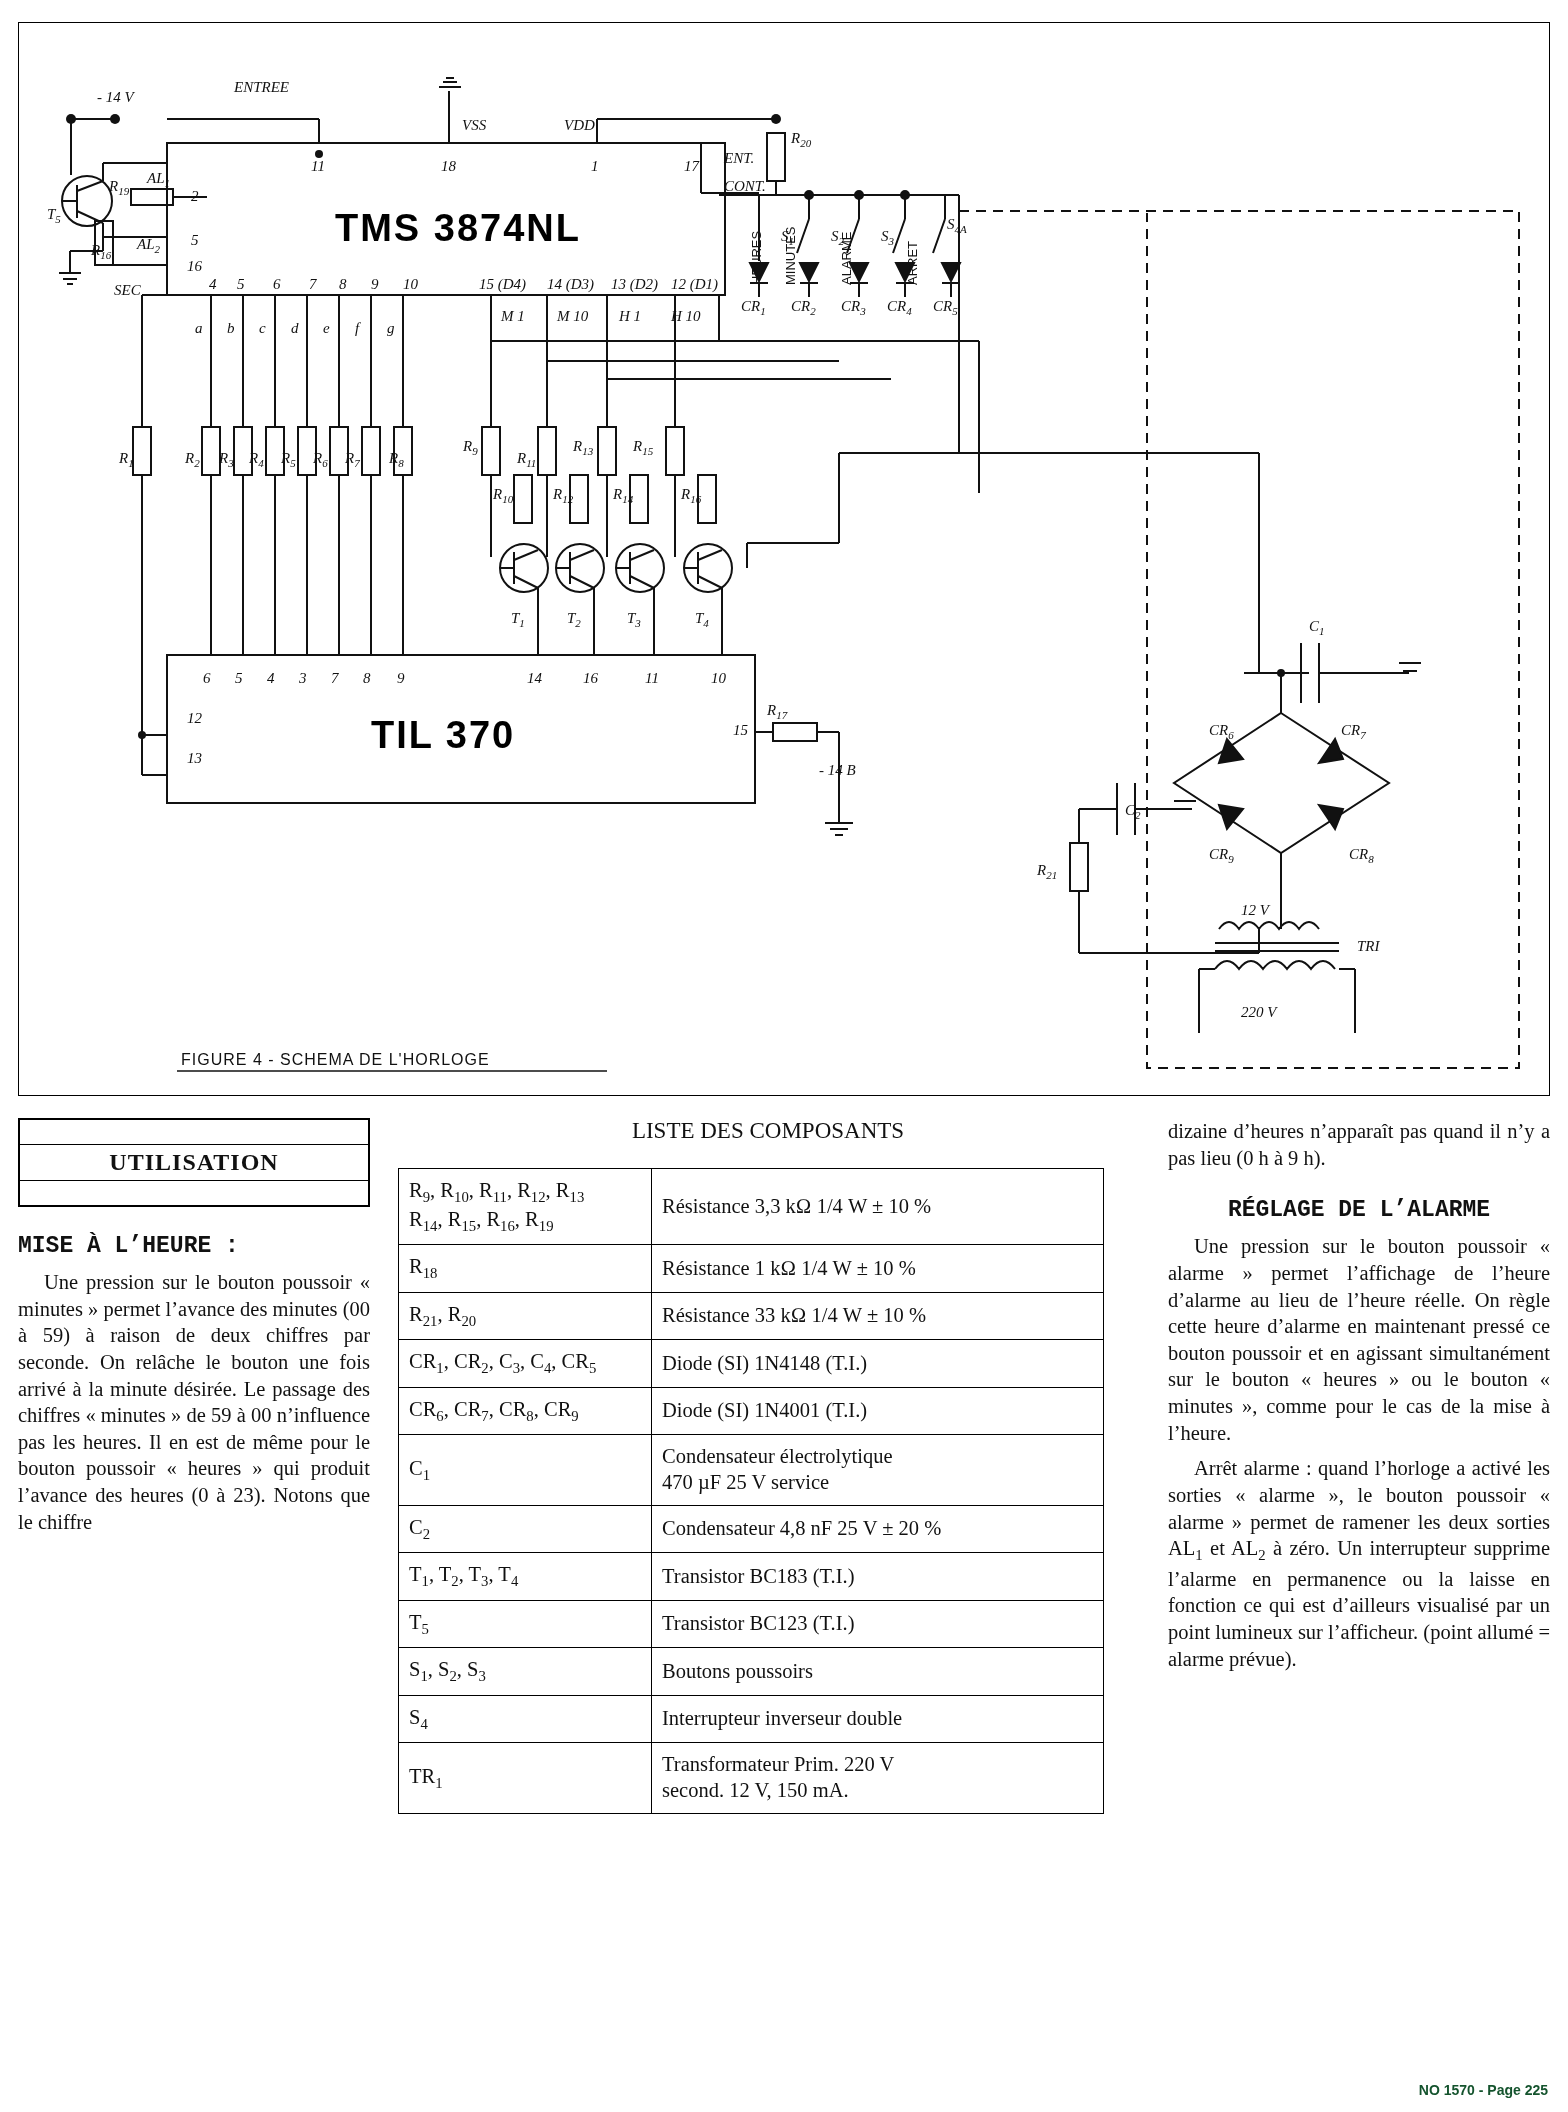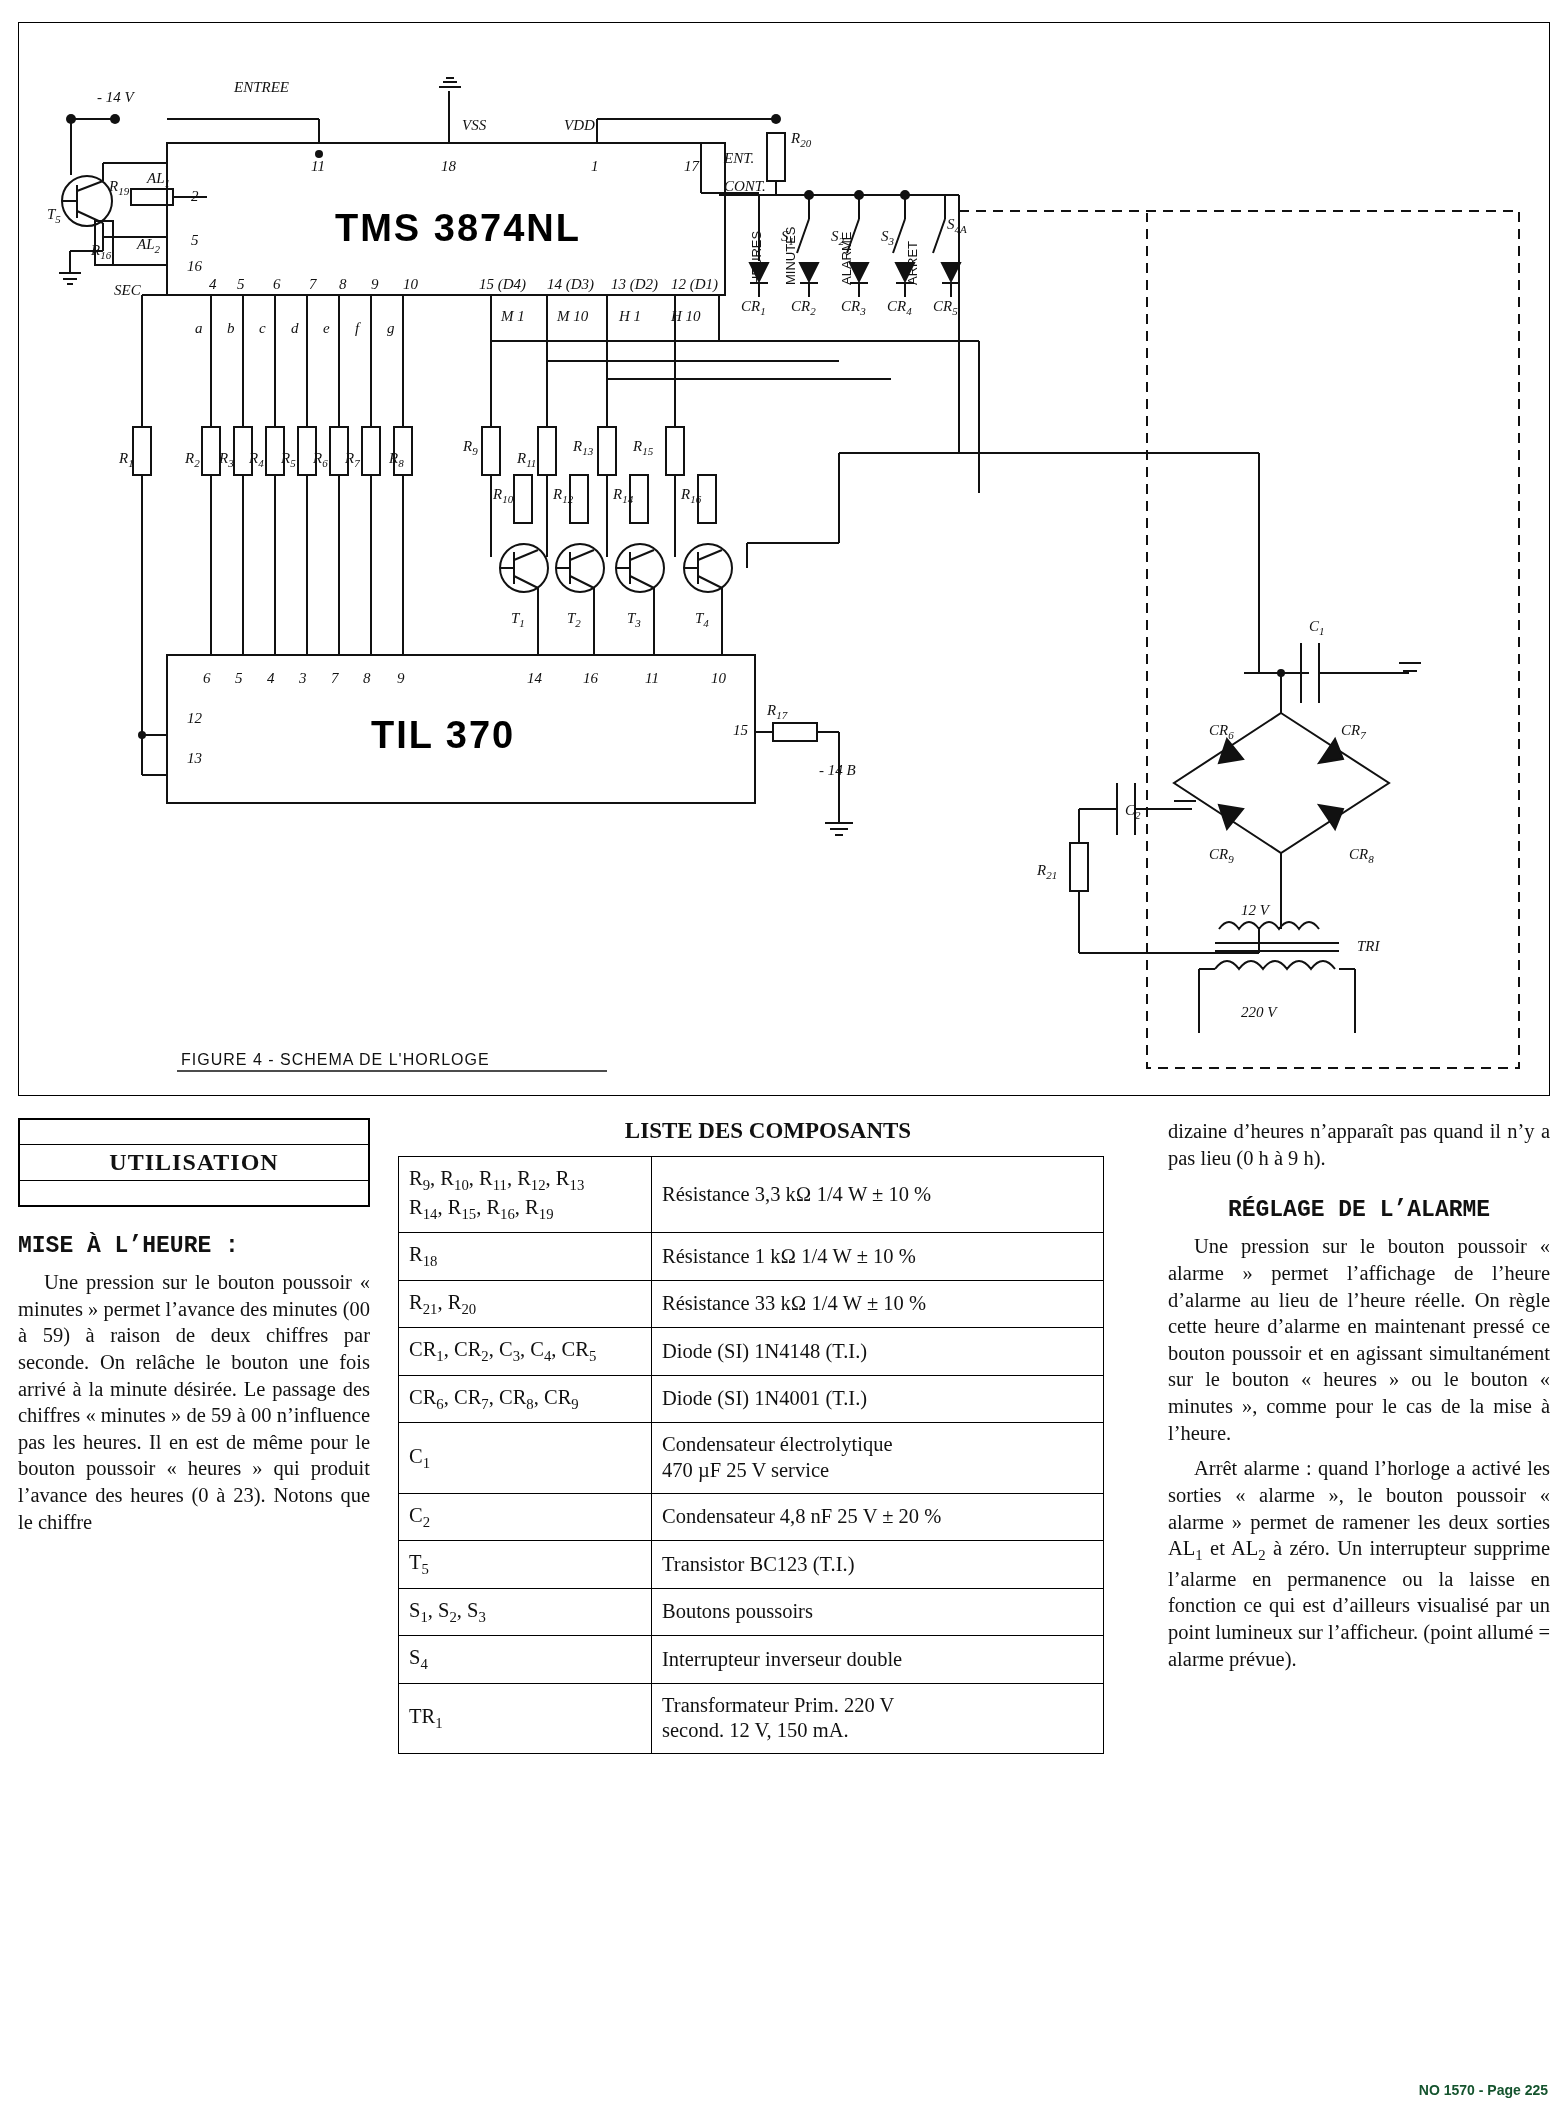--- a/index.html
+++ b/index.html
@@ -26,21 +26,21 @@
   .boxtitle{border:2px solid #000;padding:24px 0;text-align:center;font-family:"Liberation Serif",serif;
             font-weight:bold;font-size:24px;letter-spacing:1px;margin-bottom:22px;}
   .boxtitle .inner{border-top:1px solid #000;border-bottom:1px solid #000;padding:4px 0;}
   .h2{font-family:Liberation Mono, monospace;font-weight:bold;font-size:23px;margin:26px 0 10px 0;}
   .h2.right{text-align:center;}
   p.body{font-size:20.5px;line-height:1.30;text-align:justify;margin:0 0 9px 0;text-indent:26px;
          hyphens:auto;}
   p.body.noind{text-indent:0;}
 
   
-  .listtitle{text-align:center;font-weight:bold;font-size:23px;font-family:"Liberation Serif",serif;margin-bottom:12px;}
+  .listtitle{text-align:center;font-weight:normal;font-size:23px;font-family:"Liberation Serif",serif;margin-bottom:24px;}
   table.parts{border-collapse:collapse;width:706px;}
   table.parts td{border:1.5px solid #000;padding:9px 10px;font-size:20.5px;vertical-align:middle;
                  font-family:"Liberation Serif",serif;line-height:1.25;}
   table.parts td.ref{width:232px;}
   sub{font-size:0.72em;}
 
   #footer{position:absolute;right:20px;bottom:14px;font-family:"Liberation Sans",sans-serif;
           font-size:14px;font-weight:bold;color:#14532d;}
 </style>
 </head>
@@ -486,20 +486,24 @@
           </tr>
           <tr>
             <td class="ref">C<sub>1</sub></td>
             <td>Condensateur électrolytique<br>470 µF 25 V service</td>
           </tr>
           <tr>
             <td class="ref">C<sub>2</sub></td>
             <td>Condensateur 4,8 nF 25 V ± 20 %</td>
           </tr>
           <tr>
+            <td class="ref">T<sub>1</sub>, T<sub>2</sub>, T<sub>3</sub>, T<sub>4</sub></td>
+            <td>Transistor BC183 (T.I.)</td>
+          </tr>
+          <tr>
             <td class="ref">T<sub>5</sub></td>
             <td>Transistor BC123 (T.I.)</td>
           </tr>
           <tr>
             <td class="ref">S<sub>1</sub>, S<sub>2</sub>, S<sub>3</sub></td>
             <td>Boutons poussoirs</td>
           </tr>
           <tr>
             <td class="ref">S<sub>4</sub></td>
             <td>Interrupteur inverseur double</td>

